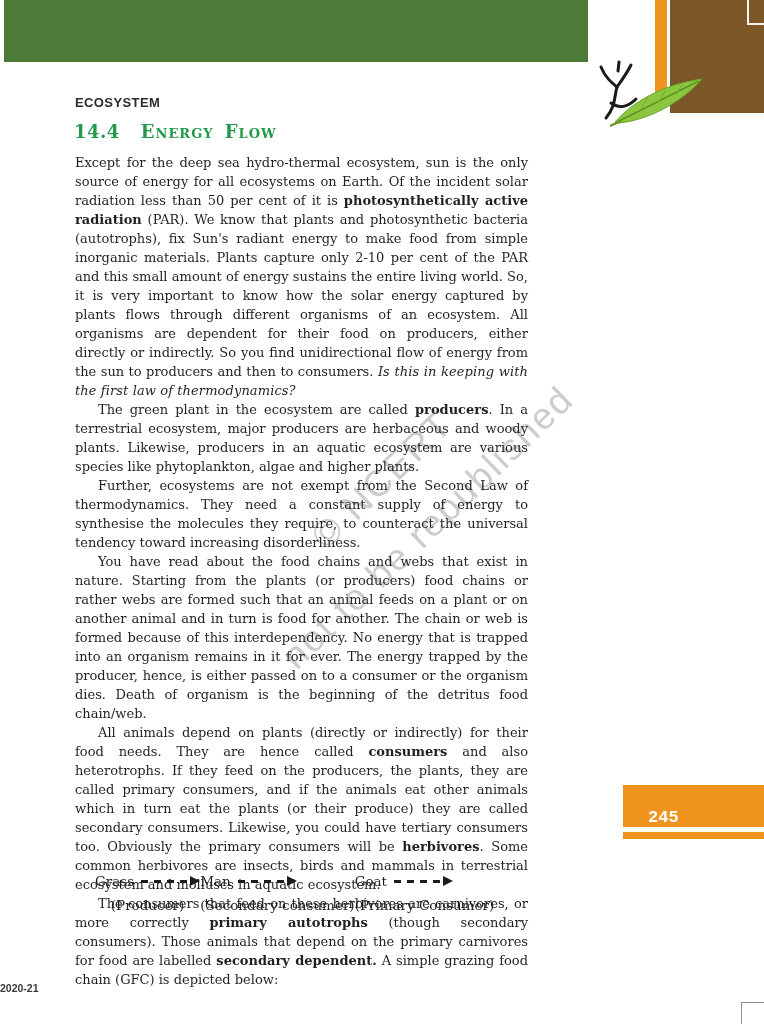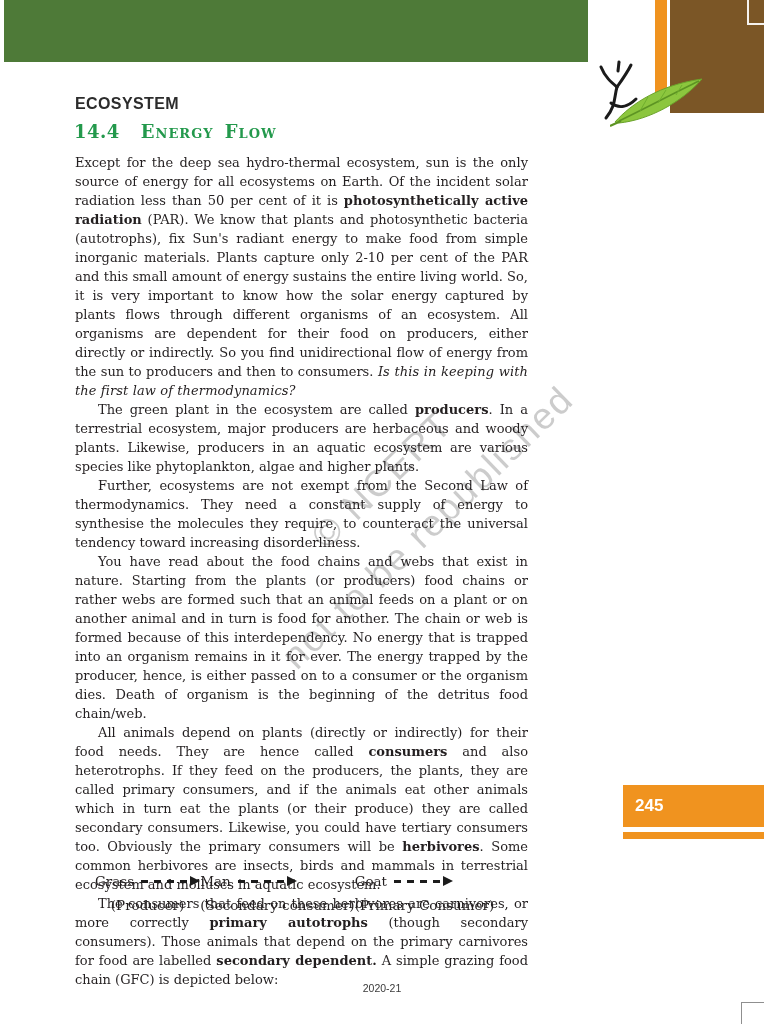--- a/index.html
+++ b/index.html
@@ -13,21 +13,21 @@
   
   .band-green{position:absolute;left:4px;top:0;width:584px;height:62px;background:var(--band-green);}
   .orange-strip{position:absolute;left:655px;top:0;width:12px;height:98px;background:var(--accent-orange);}
   .brown-block{position:absolute;left:670px;top:0;width:94px;height:113px;background:var(--block-brown);}
   .corner-frame-top{position:absolute;left:747px;top:-16px;width:46px;height:37px;border:2px solid rgba(255,255,255,.92);background:transparent;}
   .figure-icon{position:absolute;left:591px;top:60px;width:54px;height:66px;}
   .leaf-icon{position:absolute;left:610px;top:75px;width:98px;height:52px;}
 
   
   .running-header{position:absolute;left:75px;top:95px;font-family:"Liberation Sans",sans-serif;
-    font-weight:bold;font-size:16px;letter-spacing:.4px;color:#2c2c2c;}
+    font-weight:bold;font-size:13px;letter-spacing:.4px;color:#2c2c2c;}
   .section-heading{position:absolute;left:74px;top:121px;margin:0;color:var(--heading-green);
     font-size:18px;font-weight:bold;font-family:"DejaVu Serif",serif;}
   .section-heading .num{letter-spacing:.5px;margin-top:48px;}
   .section-heading .sc{font-variant:small-caps;letter-spacing:1px;margin-left:21px;word-spacing:4px;}
 
   
   .article{position:absolute;left:75px;top:153px;width:453px;z-index:2;
     color:var(--body-text);font-size:13px;line-height:19px;text-align:justify;}
   .para{margin:0;}
   .para.indent{text-indent:23px;}
@@ -43,25 +43,25 @@
   .chain-row{display:flex;}
   .chain-col{display:flex;flex-direction:column;align-items:center;}
   .chain-top{display:flex;align-items:center;gap:7px;align-self:flex-start;}
   .arrow{display:flex;align-items:center;}
   .dashes{width:52px;height:3px;background:repeating-linear-gradient(90deg,#1c1c1c 0 7px,transparent 7px 13px);}
   .head{width:0;height:0;border-left:10px solid #1c1c1c;border-top:5.5px solid transparent;border-bottom:5.5px solid transparent;margin-left:-3px;}
   .chain-label{margin-top:8px;white-space:nowrap;}
 
   
   .page-badge{position:absolute;left:623px;top:785px;width:141px;height:42px;background:var(--accent-orange);
-    color:#ffffff;font-family:Liberation Sans, sans-serif;font-weight:bold;font-size:17px;
-    display:flex;align-items:center;padding-left:12px;box-sizing:border-box;}
+    color:#ffffff;font-family:Liberation Mono, monospace;font-weight:bold;font-size:17px;
+    display:flex;align-items:flex-end;padding-left:25px;box-sizing:border-box;}
   .orange-rule{position:absolute;left:623px;top:832px;width:141px;height:7px;background:var(--accent-orange);}
-  .footer{position:absolute;left:0;right:0;top:982px;text-align:center;
-    font-family:"Liberation Sans",sans-serif;font-size:10.5px;color:#3a3a3a;}
+  .footer{position:absolute;left:0;right:0;top:982px;
+    font-family:"Liberation Sans",sans-serif;font-size:10.5px;color:#3a3a3a;font-weight:bold;}
   .corner-frame-bottom{position:absolute;left:741px;top:1002px;width:40px;height:40px;
     border:1.5px solid #8f8f8f;background:#ffffff;}
 </style>
 </head>
 <body>
 
 <div class="page" style="--band-green: #4e7a38; --accent-orange: #f0931f; --block-brown: #7b5626; --heading-green: #23994c; --body-text: #231f20;">
 
   <div class="band-green"></div>
   <div class="orange-strip"></div>

